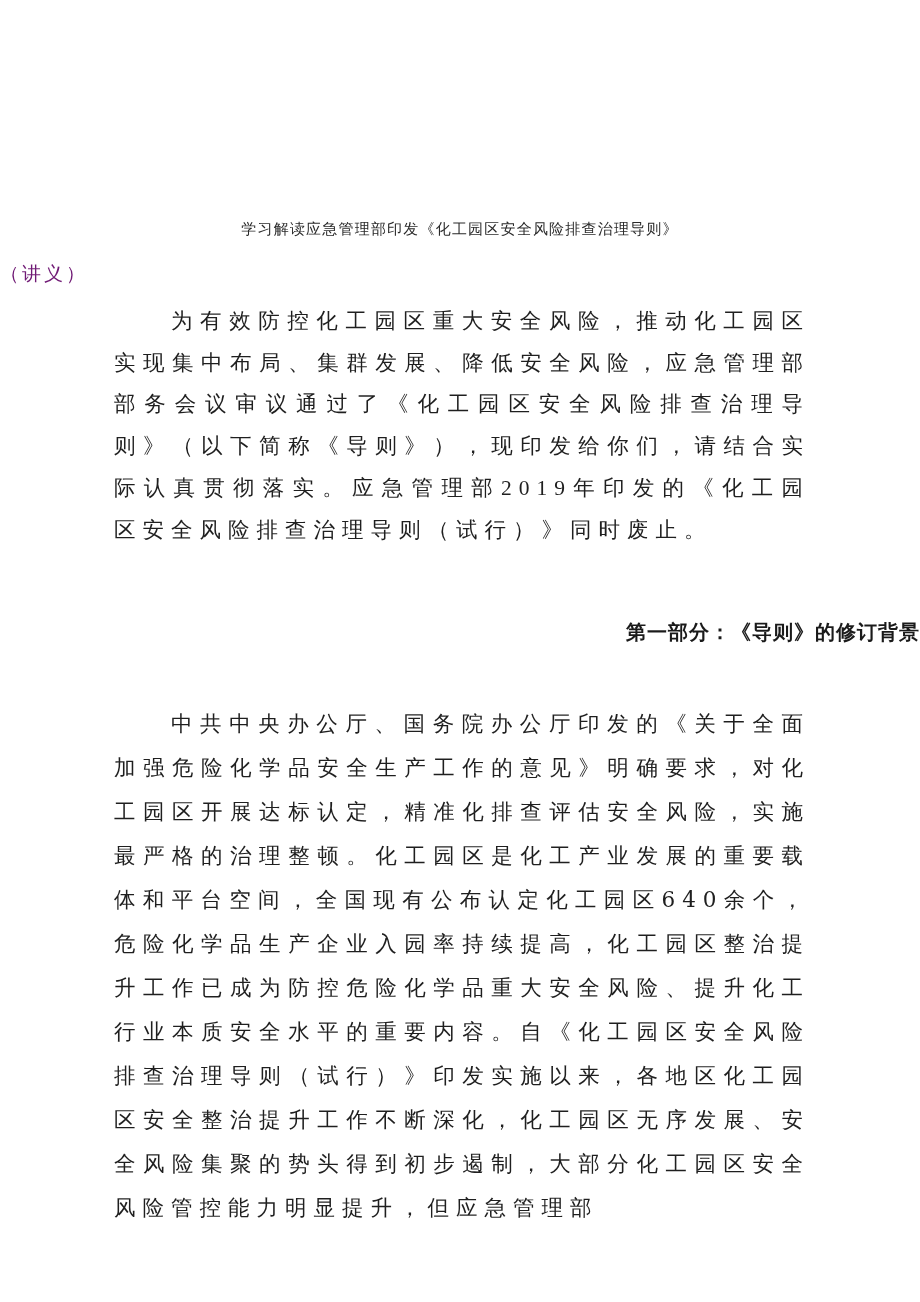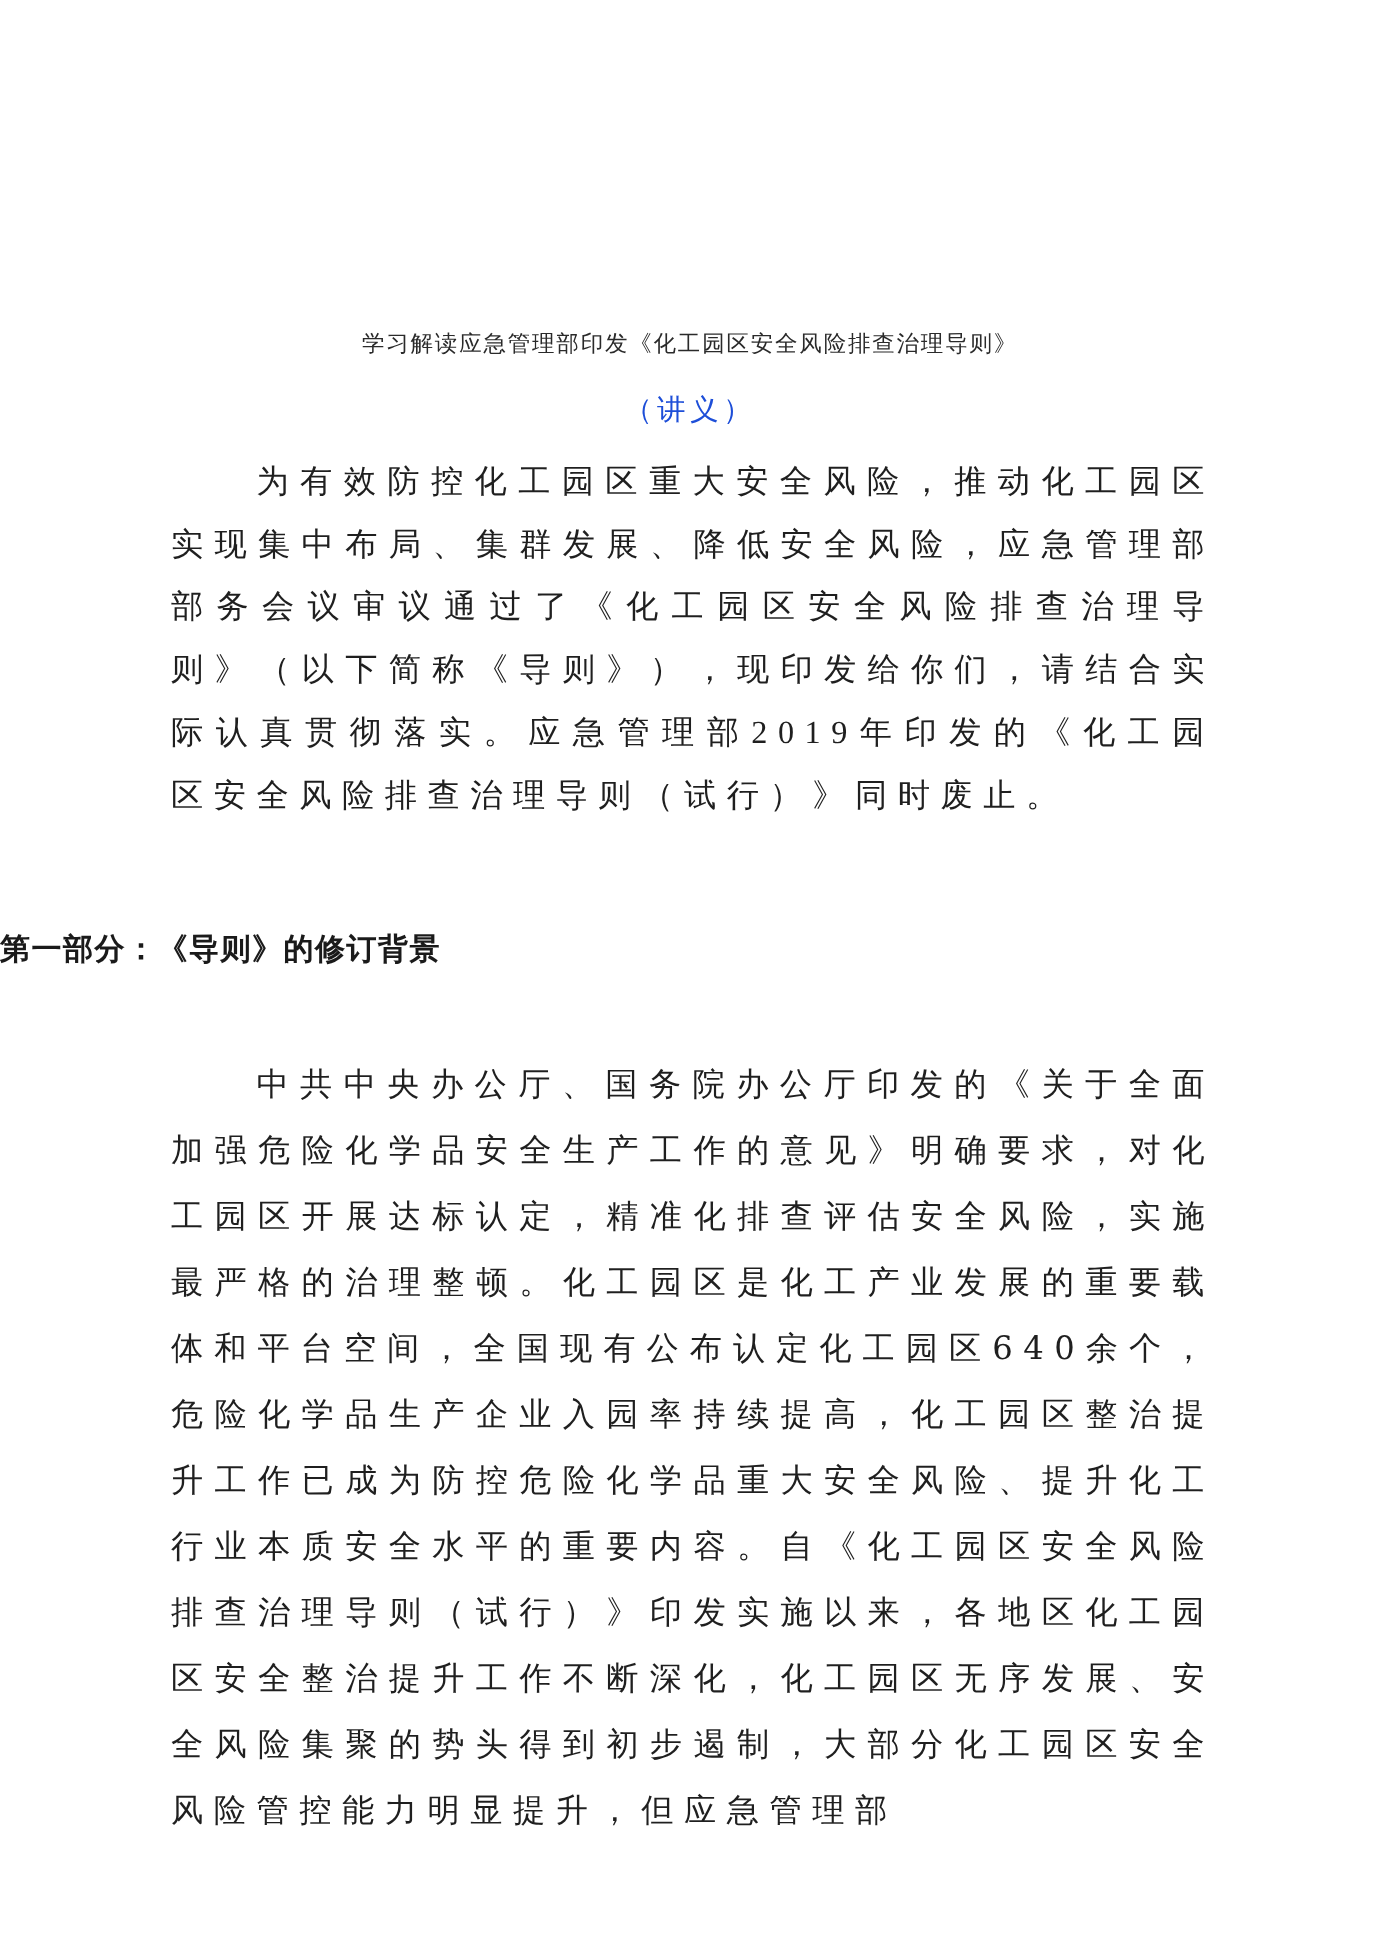--- a/index.html
+++ b/index.html
@@ -46,25 +46,25 @@
       font-size: 15px;
       letter-spacing: 1.2px;
       line-height: 24px;
       color: #2a2a2a;
     }
     .doc-note {
       position: absolute;
       left: 0;
       top: 259px;
       width: 920px;
-      text-align: center;
+      text-align: left;
       font-size: 19px;
       letter-spacing: 3px;
       line-height: 28px;
-      color: #1d4ed8;
+      color: #701a75;
     }
     .para {
       position: absolute;
       left: 114px;
       width: 696px;
       font-size: 21.5px;
       letter-spacing: 7px;
       text-align: justify;
       text-indent: 57px;
       color: #1f1f1f;
@@ -78,21 +78,21 @@
     }
     .para-bg {
       top: 702px;
       line-height: 44px;
     }
     .section-heading {
       position: absolute;
       left: 0;
       top: 617px;
       width: 920px;
-      text-align: left;
+      text-align: right;
       font-family: "DejaVu Sans", "Liberation Sans", sans-serif;
       font-size: 20px;
       letter-spacing: 1px;
       line-height: 30px;
       color: #1a1a1a;
       margin: 0;
     }
   </style>
 </head>
 <body>

